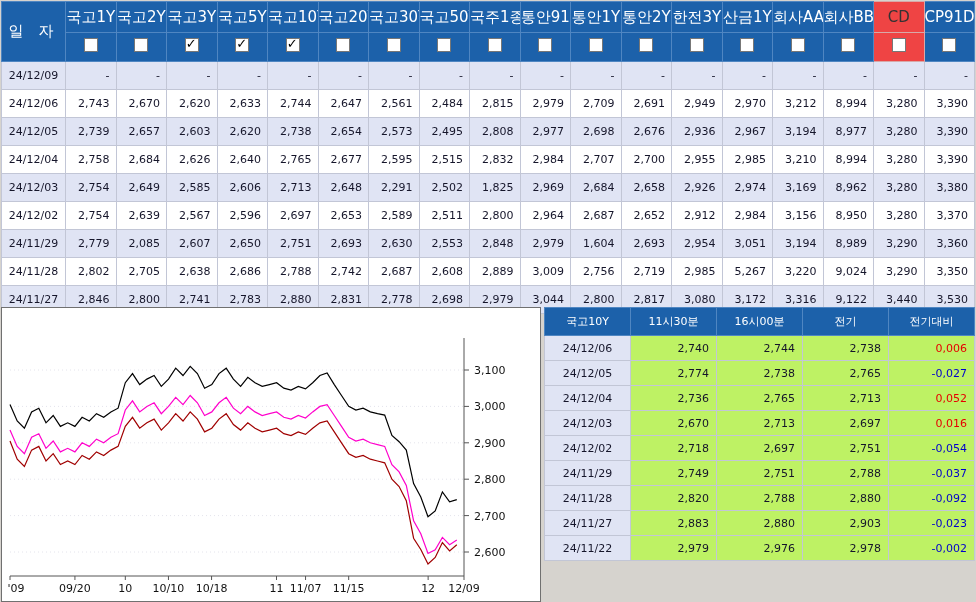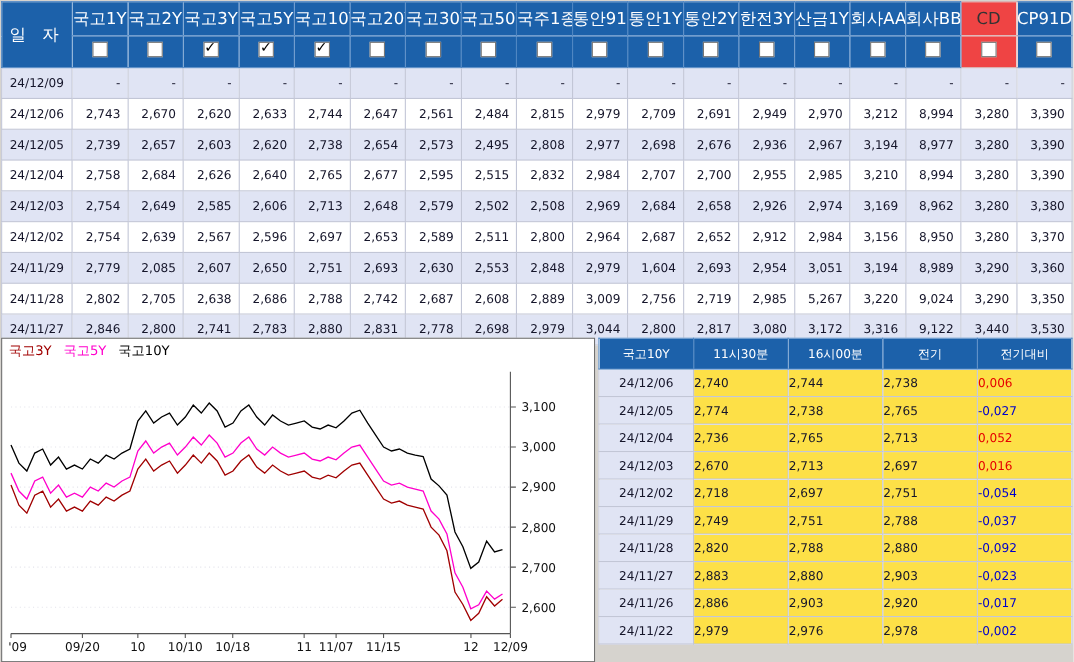--- a/index.html
+++ b/index.html
@@ -27,22 +27,22 @@
                border:1px solid #707070;}
   #legend{position:absolute;left:6px;top:3px;font-size:12px;z-index:2;white-space:nowrap;}
   #legend span{margin-right:7px;}
   #chart-svg{position:absolute;left:0;top:0;}
   #chart-svg text{font-family:"DejaVu Sans",sans-serif;font-size:11px;fill:#111;}
 
   
   #right-table{position:absolute;left:544px;top:307px;width:430px;background:#fff;}
   #right-table th{background:#1c61aa;color:#fff;font-weight:normal;border:1px solid #4f86c2;
                   height:25px;font-size:11px;text-align:center;overflow:hidden;white-space:nowrap;}
-  #right-table td{border:1px solid #c2c6d6;height:24px;padding:0 7px 0 0;
-                  background:#fde047;overflow:hidden;color:#15152a;}
+  #right-table td{border:1px solid #c2c6d6;height:24px;text-align:right;padding:0 7px 0 0;
+                  background:#bef264;overflow:hidden;color:#15152a;}
   #right-table td.date{background:#e0e4f4;text-align:center;padding:0;}
   #right-table td.pos{color:#e60000;}
   #right-table td.neg{color:#0000cc;}
 </style>
 </head>
 <body>
 
 <table id="top-table">
   <colgroup>
       <col style="width:64px">
@@ -176,23 +176,23 @@
         <td>3,390</td>
       </tr>
       <tr class="alt">
         <td class="date">24/12/03</td>
         <td>2,754</td>
         <td>2,649</td>
         <td>2,585</td>
         <td>2,606</td>
         <td>2,713</td>
         <td>2,648</td>
-        <td>2,579</td>
+        <td>2,291</td>
         <td>2,502</td>
-        <td>2,508</td>
+        <td>1,825</td>
         <td>2,969</td>
         <td>2,684</td>
         <td>2,658</td>
         <td>2,926</td>
         <td>2,974</td>
         <td>3,169</td>
         <td>8,962</td>
         <td>3,280</td>
         <td>3,380</td>
       </tr>
@@ -277,25 +277,20 @@
         <td>3,172</td>
         <td>3,316</td>
         <td>9,122</td>
         <td>3,440</td>
         <td>3,530</td>
       </tr>
     </tbody>
 </table>
 
 <div id="chart-panel">
-  <div id="legend">
-    <span id="lg-0" style="color: rgb(160, 0, 0);">국고3Y</span>
-    <span id="lg-1" style="color: rgb(255, 0, 204);">국고5Y</span>
-    <span id="lg-2" style="color: rgb(0, 0, 0);">국고10Y</span>
-  </div>
   <svg id="chart-svg" width="536" height="291">
       <line x1="8" y1="62" x2="462" y2="62" stroke="#e4e4ec" stroke-dasharray="1,3"></line>
       <line x1="462" y1="62" x2="467" y2="62" stroke="#555"></line>
       <text x="472" y="66">3,100</text>
       <line x1="8" y1="98.40000000000003" x2="462" y2="98.40000000000003" stroke="#e4e4ec" stroke-dasharray="1,3"></line>
       <line x1="462" y1="98.40000000000003" x2="467" y2="98.40000000000003" stroke="#555"></line>
       <text x="472" y="102.40000000000003">3,000</text>
       <line x1="8" y1="134.80000000000007" x2="462" y2="134.80000000000007" stroke="#e4e4ec" stroke-dasharray="1,3"></line>
       <line x1="462" y1="134.80000000000007" x2="467" y2="134.80000000000007" stroke="#555"></line>
       <text x="472" y="138.80000000000007">2,900</text>
@@ -404,27 +399,20 @@
         <td class="neg">-0,092</td>
       </tr>
       <tr>
         <td class="date">24/11/27</td>
         <td>2,883</td>
         <td>2,880</td>
         <td>2,903</td>
         <td class="neg">-0,023</td>
       </tr>
       <tr>
-        <td class="date">24/11/26</td>
-        <td>2,886</td>
-        <td>2,903</td>
-        <td>2,920</td>
-        <td class="neg">-0,017</td>
-      </tr>
-      <tr>
         <td class="date">24/11/22</td>
         <td>2,979</td>
         <td>2,976</td>
         <td>2,978</td>
         <td class="neg">-0,002</td>
       </tr>
     </tbody>
 </table>
 
 </body></html>

